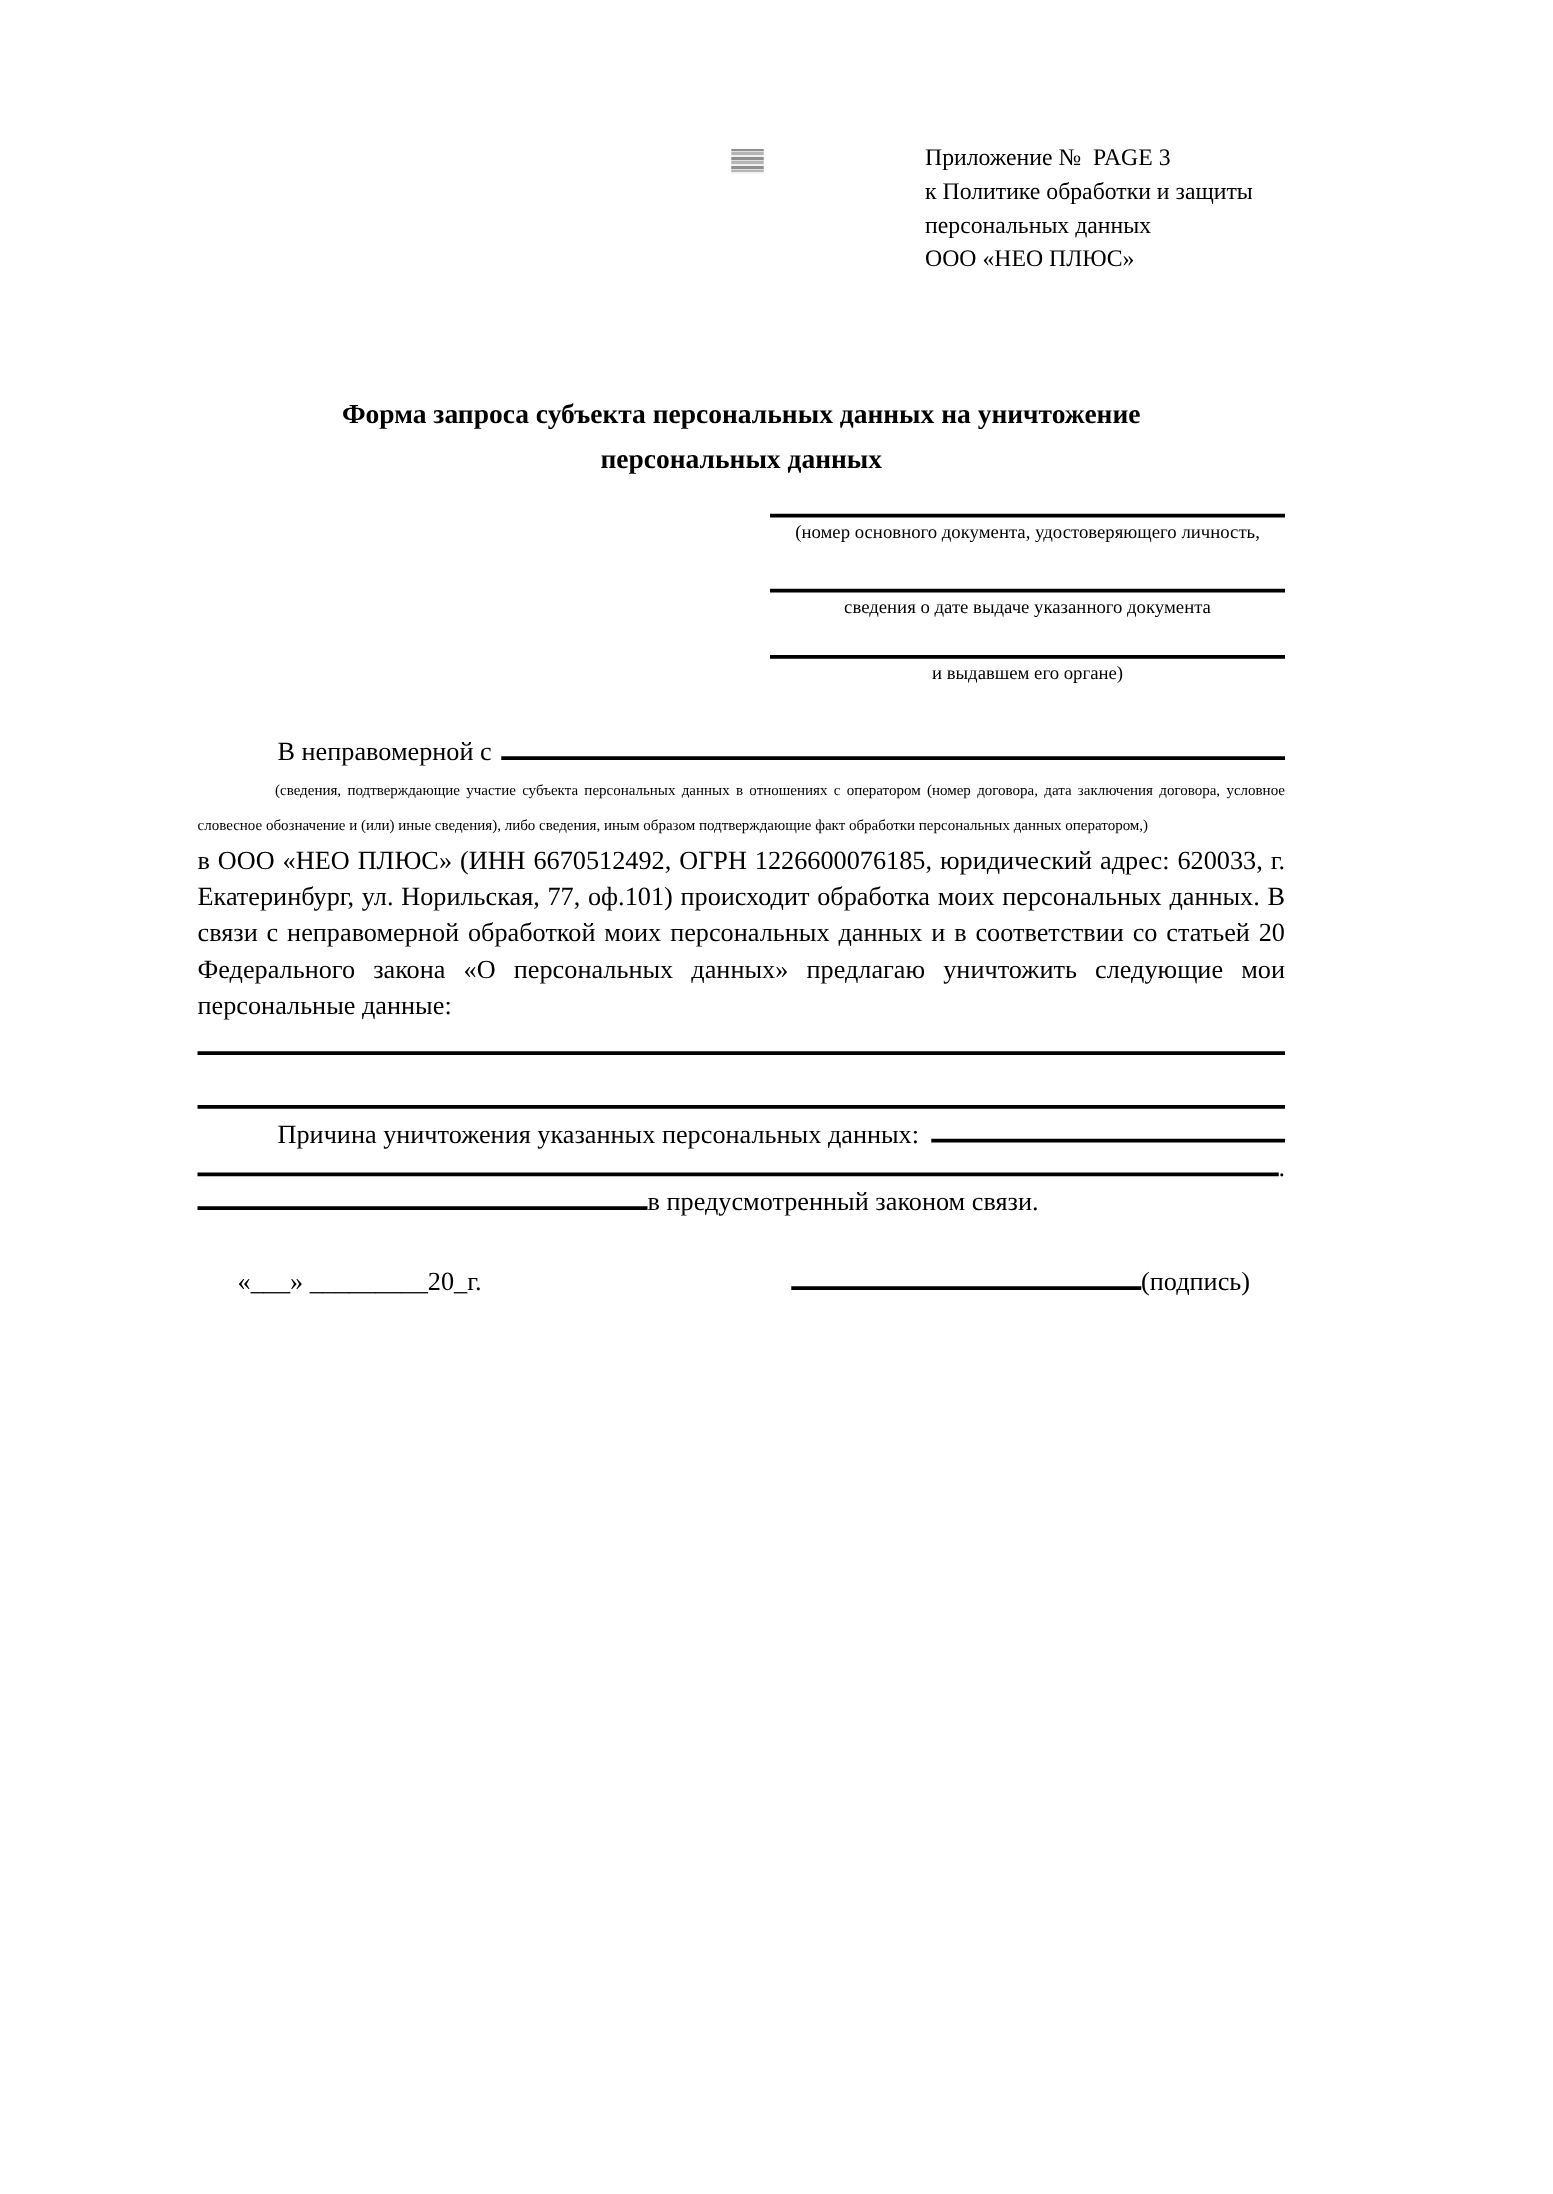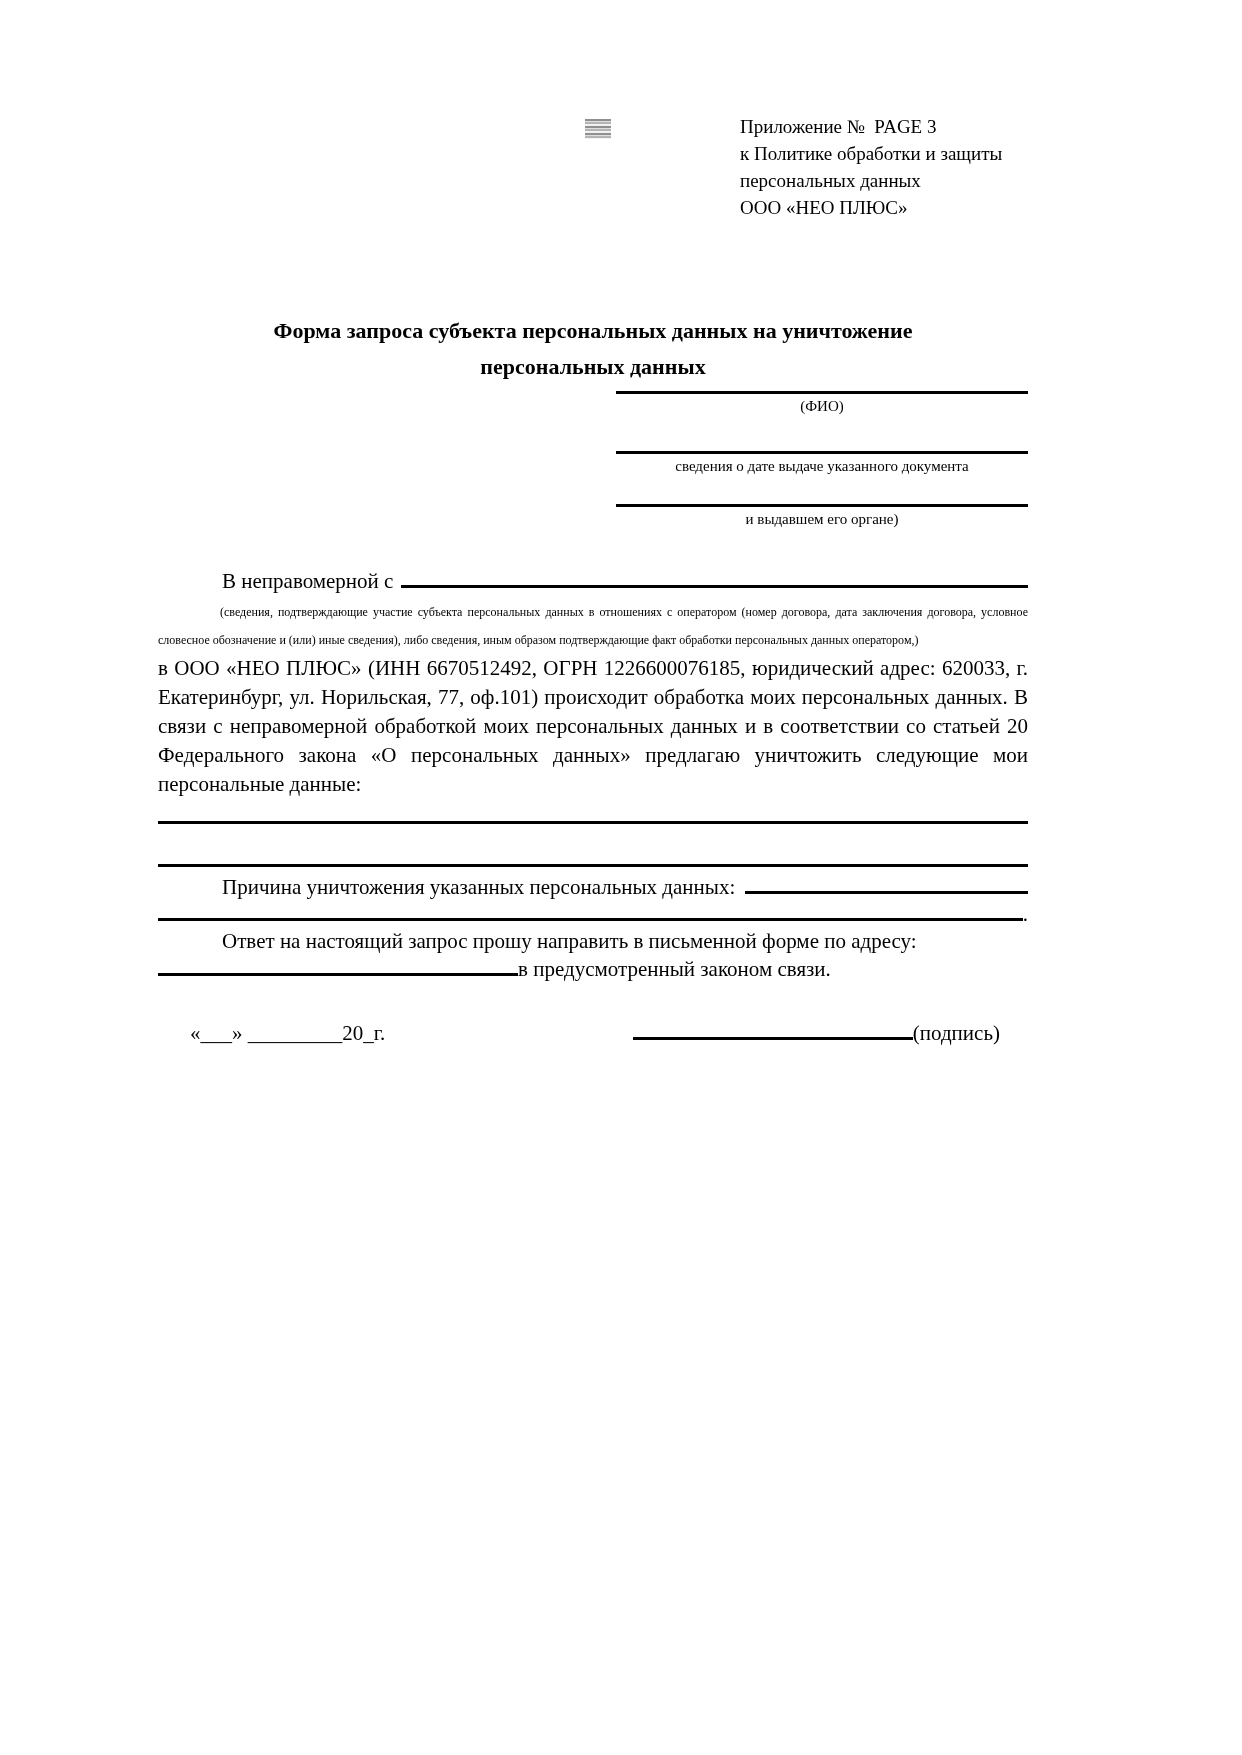--- a/index.html
+++ b/index.html
@@ -79,23 +79,23 @@
       </div>
     </div>
 
     <div class="title">
       <div>Форма запроса субъекта персональных данных на уничтожение</div>
       <div>персональных данных</div>
     </div>
 
 
     <div class="fields">
-      <div class="field f1">
+      <div class="field f2">
         <div class="fline"></div>
-        <div class="fcap">(ФИО)</div>
+        <div class="fcap">(номер основного документа, удостоверяющего личность,</div>
       </div>
       <div class="field f3">
         <div class="fline"></div>
         <div class="fcap">сведения о дате выдаче указанного документа</div>
       </div>
       <div class="field f4">
         <div class="fline"></div>
         <div class="fcap">и выдавшем его органе)</div>
       </div>
     </div>
@@ -117,21 +117,20 @@
       <span class="indent"></span>
       <span>Причина уничтожения указанных персональных данных:</span>
       <span class="fill reason-fill"></span>
     </div>
 
     <div class="dot-row">
       <span class="fill dot-fill"></span>
       <span class="dot">.</span>
     </div>
 
-    <div class="response">Ответ на настоящий запрос прошу направить в письменной форме по адресу:</div>
 
     <div class="term-row">
       <span class="fill term-fill"></span>
       <span>в предусмотренный законом связи.</span>
     </div>
 
     <div class="footer-row">
       <span class="date-cell">«___» _________20_г.</span>
       <span class="sig-group">
         <span class="fill sig-fill"></span>

